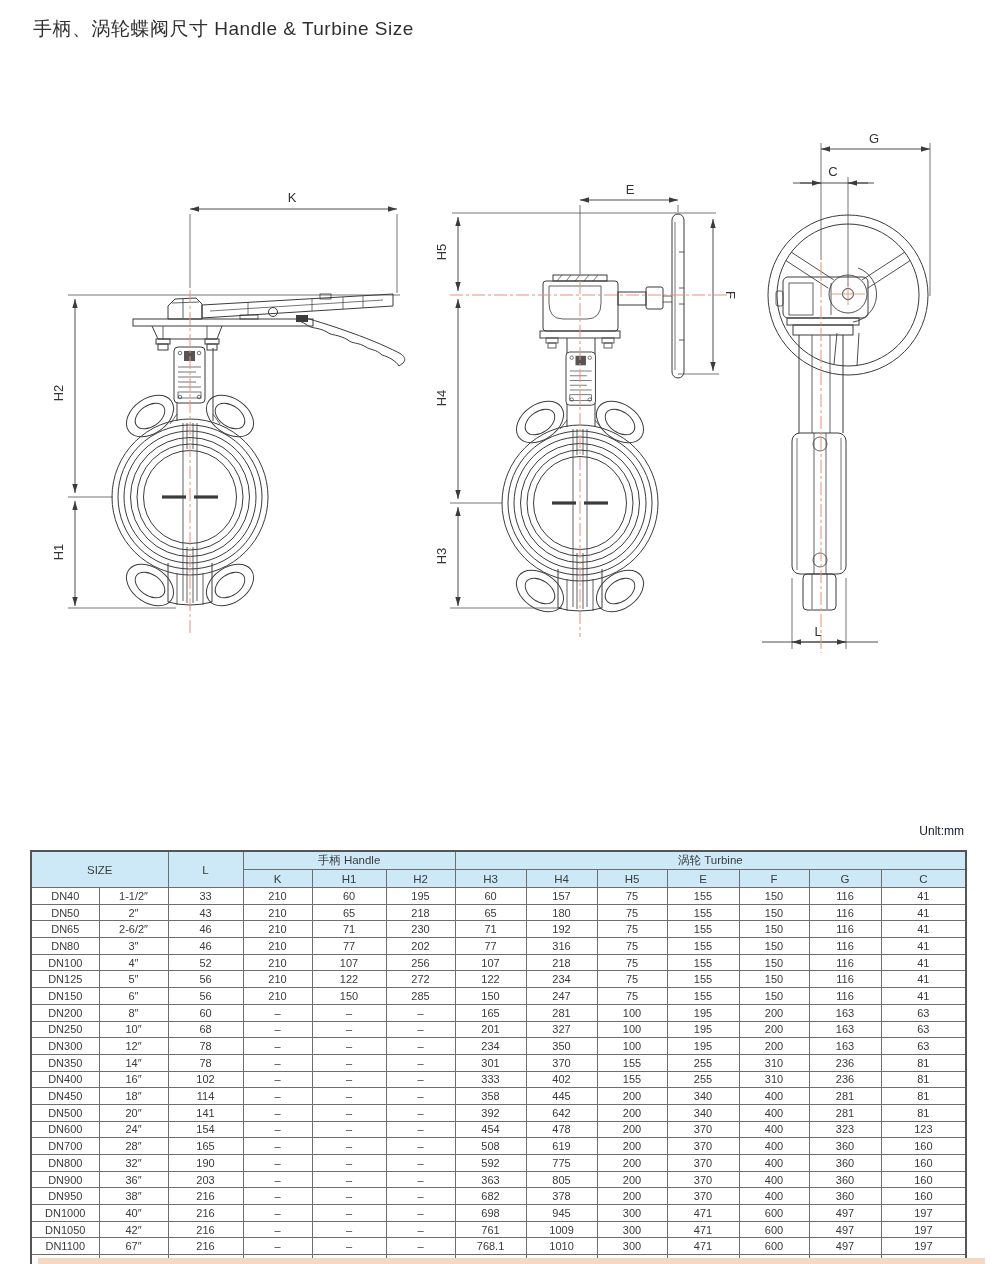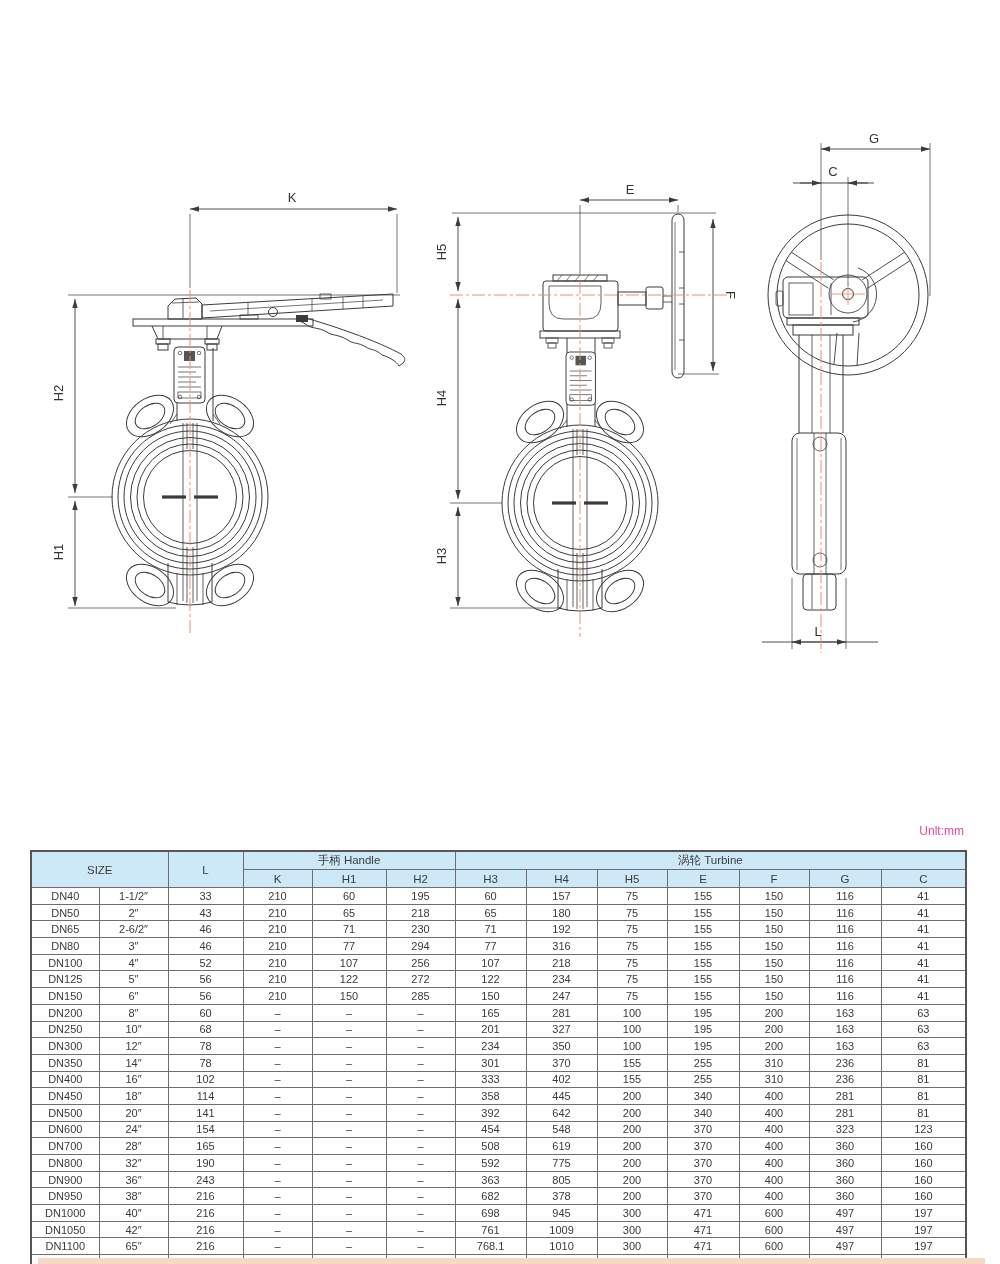--- a/index.html
+++ b/index.html
@@ -1,36 +1,37 @@
 <!DOCTYPE html>
 <html><head>
 <meta charset="utf-8">
 <style>
   html,body{margin:0;padding:0;background:#e8e8e8;}
   .page{position:relative;width:1000px;height:1264px;background:#ffffff;margin:0 auto;
         font-family:"Liberation Sans","DejaVu Sans",sans-serif;overflow:hidden;}
   .title{position:absolute;left:33px;top:16px;font-size:19px;color:#2f2f2f;
          letter-spacing:0.5px;font-weight:400;}
-  .unit{position:absolute;right:36px;top:824px;font-size:12px;color:#ec4899;text-align:right;}
+  .unit{position:absolute;right:36px;top:824px;font-size:12px;color:#0f172a;text-align:right;}
   .drawings{position:absolute;left:0;top:0;width:1000px;height:760px;}
   .dim-table{position:absolute;left:30px;top:850px;width:935px;border-collapse:collapse;
              table-layout:fixed;font-size:11px;color:#3a3a3a;
              border:2px solid #555;}
   .dim-table th,.dim-table td{border:1px solid #6e6e6e;text-align:center;vertical-align:middle;
              padding:0;font-weight:400;white-space:nowrap;overflow:hidden;}
   .dim-table thead th{background:#cde9f8;height:17px;font-size:11.5px;}
   .dim-table tbody td{height:15.7px;background:#fff;}
   .bottom-strip{position:absolute;left:38px;top:1258px;width:947px;height:6px;background:#f6d9c4;}
   svg text{font-family:"Liberation Sans","DejaVu Sans",sans-serif;font-size:13px;fill:#333;}
 </style>
 </head>
 <body>
 
 <div class="page">
 
+  <div class="title">手柄、涡轮蝶阀尺寸 Handle &amp; Turbine Size</div>
 
   <svg class="drawings" viewBox="0 0 1000 760" width="1000" height="760">
     <defs>
       <marker id="arr" markerUnits="userSpaceOnUse" markerWidth="10" markerHeight="7" refX="9" refY="3.5" orient="auto-start-reverse">
         <path d="M9,3.5 L0,0.8 L0,6.2 Z" fill="#3b3b3b"></path>
       </marker>
 
       <g id="valve-body">
         <circle r="78" fill="none"></circle>
           <circle r="72" fill="none"></circle>
@@ -345,21 +346,21 @@
           <td>150</td>
           <td>116</td>
           <td>41</td>
         </tr>
         <tr>
           <td>DN80</td>
           <td>3″</td>
           <td>46</td>
           <td>210</td>
           <td>77</td>
-          <td>294</td>
+          <td>202</td>
           <td>77</td>
           <td>316</td>
           <td>75</td>
           <td>155</td>
           <td>150</td>
           <td>116</td>
           <td>41</td>
         </tr>
         <tr>
           <td>DN100</td>
@@ -512,21 +513,21 @@
           <td>81</td>
         </tr>
         <tr>
           <td>DN600</td>
           <td>24″</td>
           <td>154</td>
           <td>–</td>
           <td>–</td>
           <td>–</td>
           <td>454</td>
-          <td>548</td>
+          <td>478</td>
           <td>200</td>
           <td>370</td>
           <td>400</td>
           <td>323</td>
           <td>123</td>
         </tr>
         <tr>
           <td>DN700</td>
           <td>28″</td>
           <td>165</td>
@@ -552,21 +553,21 @@
           <td>775</td>
           <td>200</td>
           <td>370</td>
           <td>400</td>
           <td>360</td>
           <td>160</td>
         </tr>
         <tr>
           <td>DN900</td>
           <td>36″</td>
-          <td>243</td>
+          <td>203</td>
           <td>–</td>
           <td>–</td>
           <td>–</td>
           <td>363</td>
           <td>805</td>
           <td>200</td>
           <td>370</td>
           <td>400</td>
           <td>360</td>
           <td>160</td>
@@ -611,21 +612,21 @@
           <td>761</td>
           <td>1009</td>
           <td>300</td>
           <td>471</td>
           <td>600</td>
           <td>497</td>
           <td>197</td>
         </tr>
         <tr>
           <td>DN1100</td>
-          <td>65″</td>
+          <td>67″</td>
           <td>216</td>
           <td>–</td>
           <td>–</td>
           <td>–</td>
           <td>768.1</td>
           <td>1010</td>
           <td>300</td>
           <td>471</td>
           <td>600</td>
           <td>497</td>

